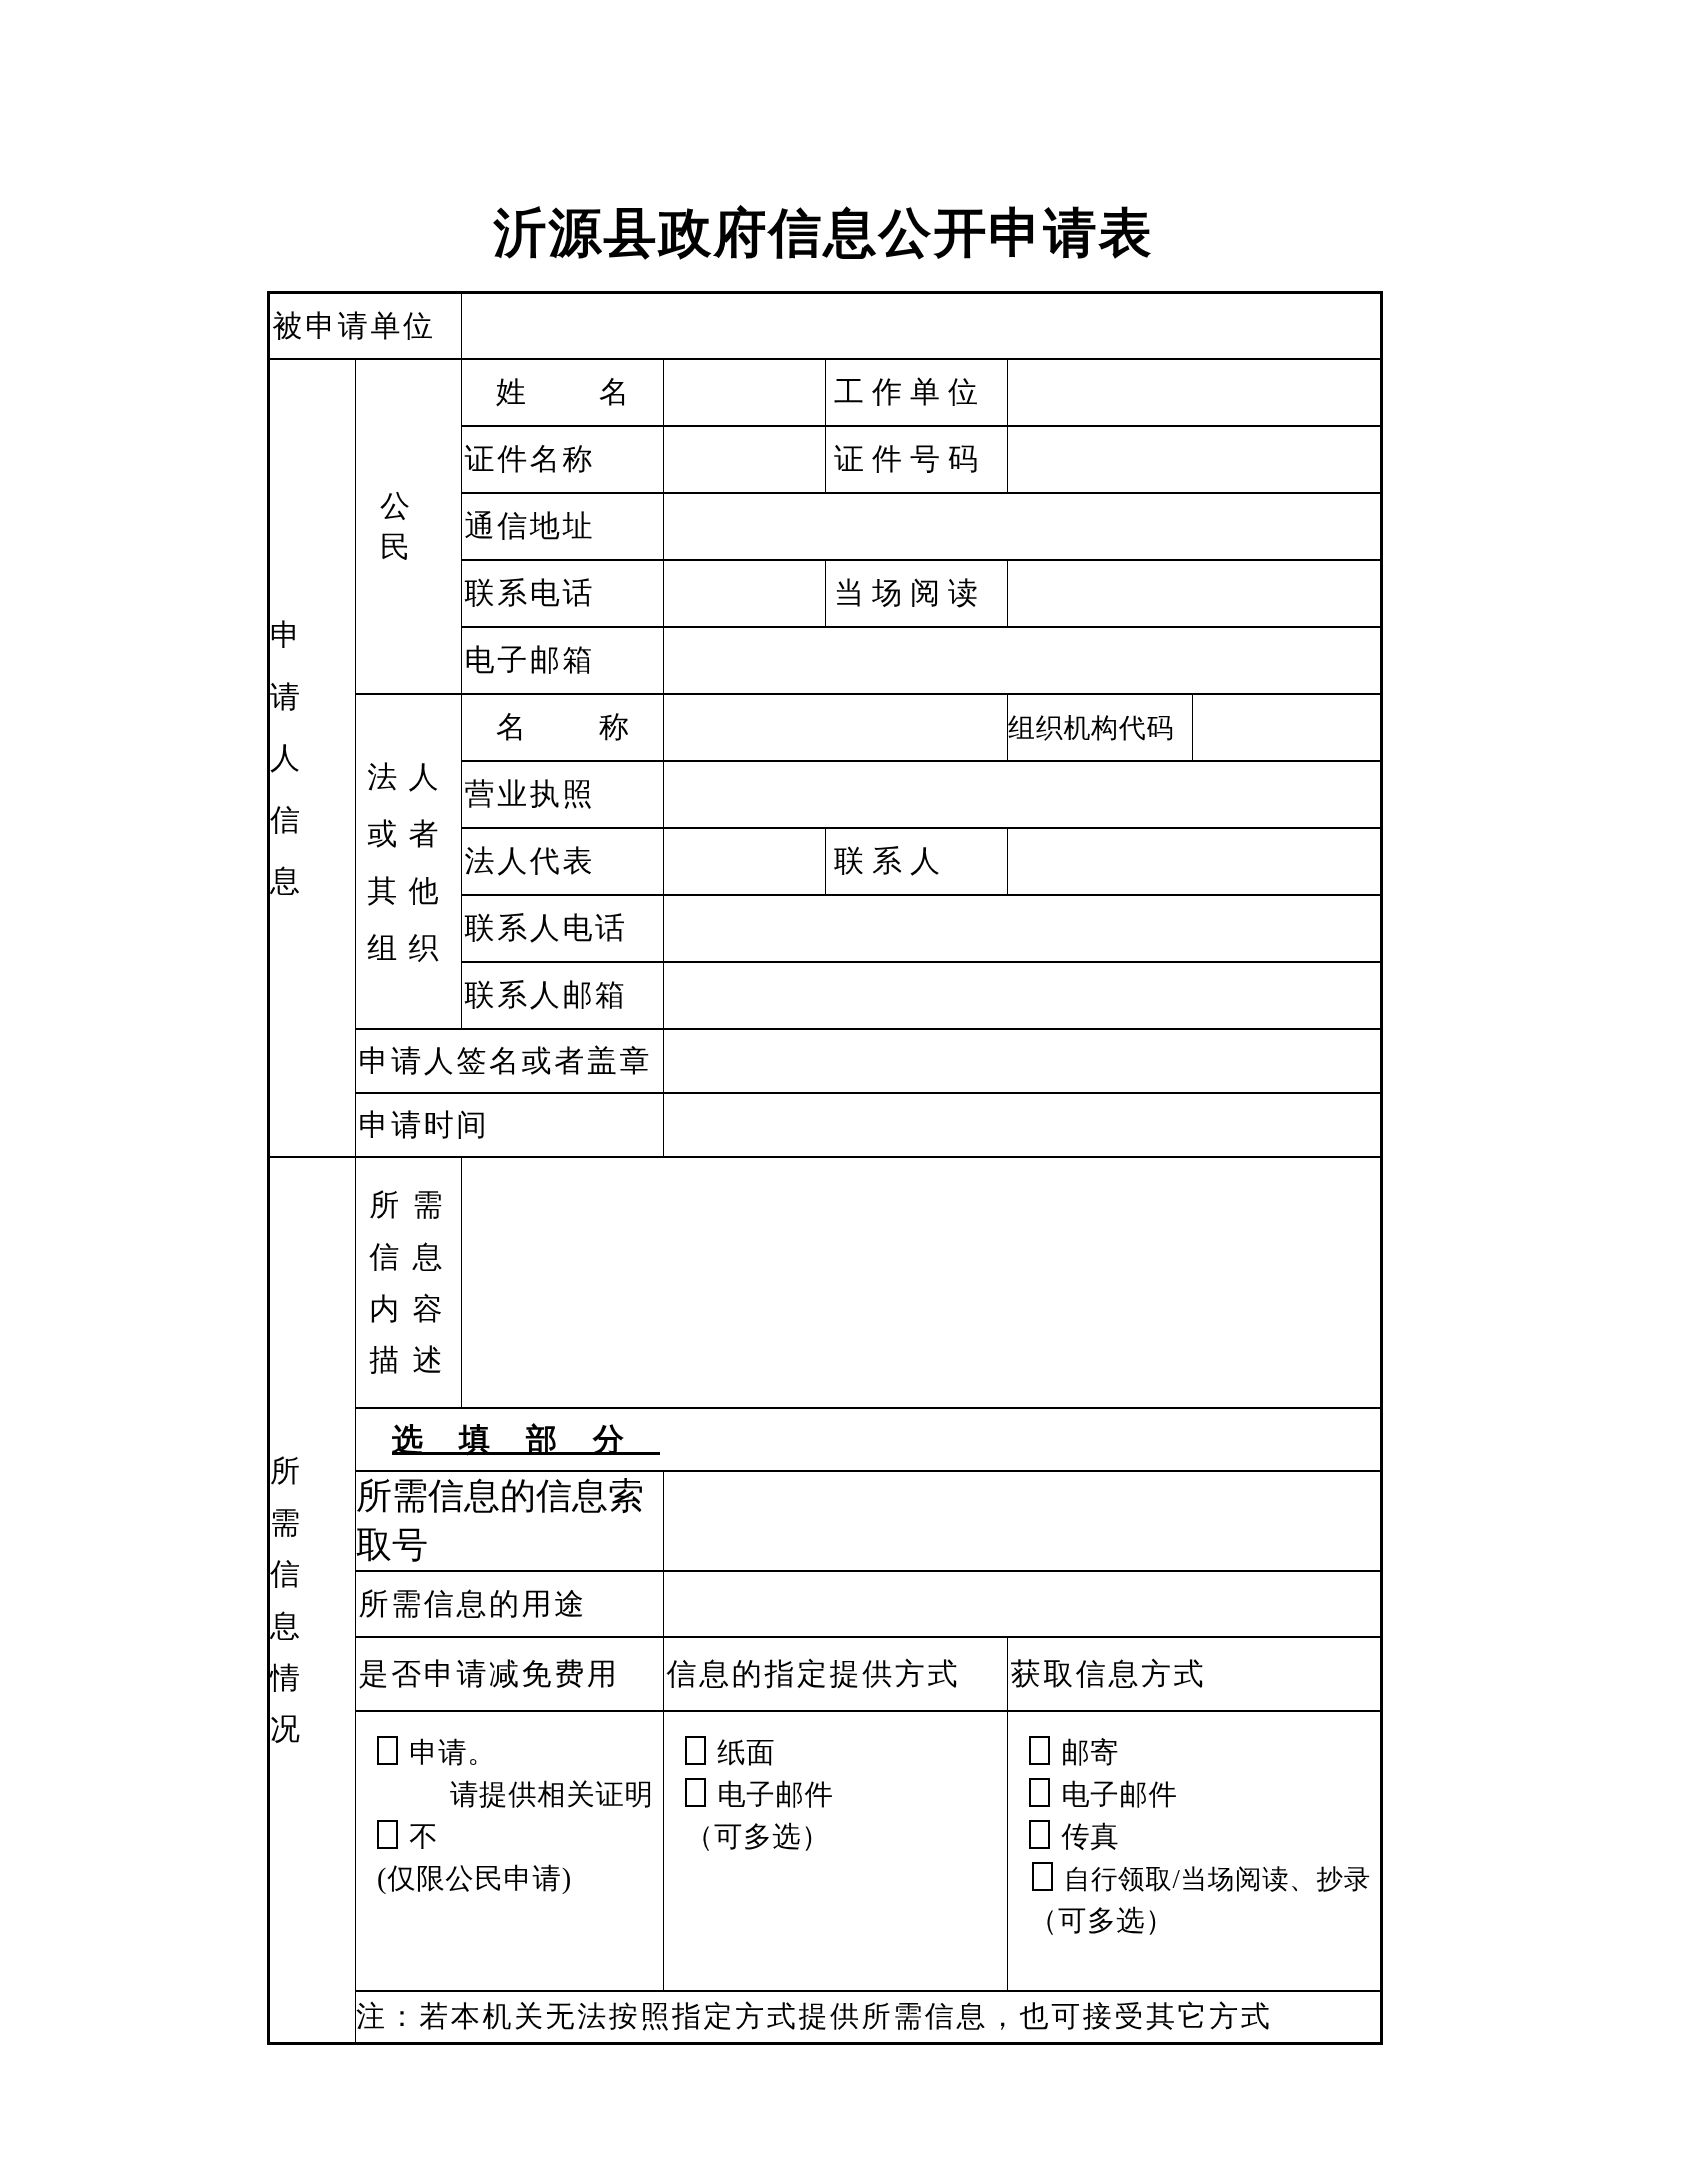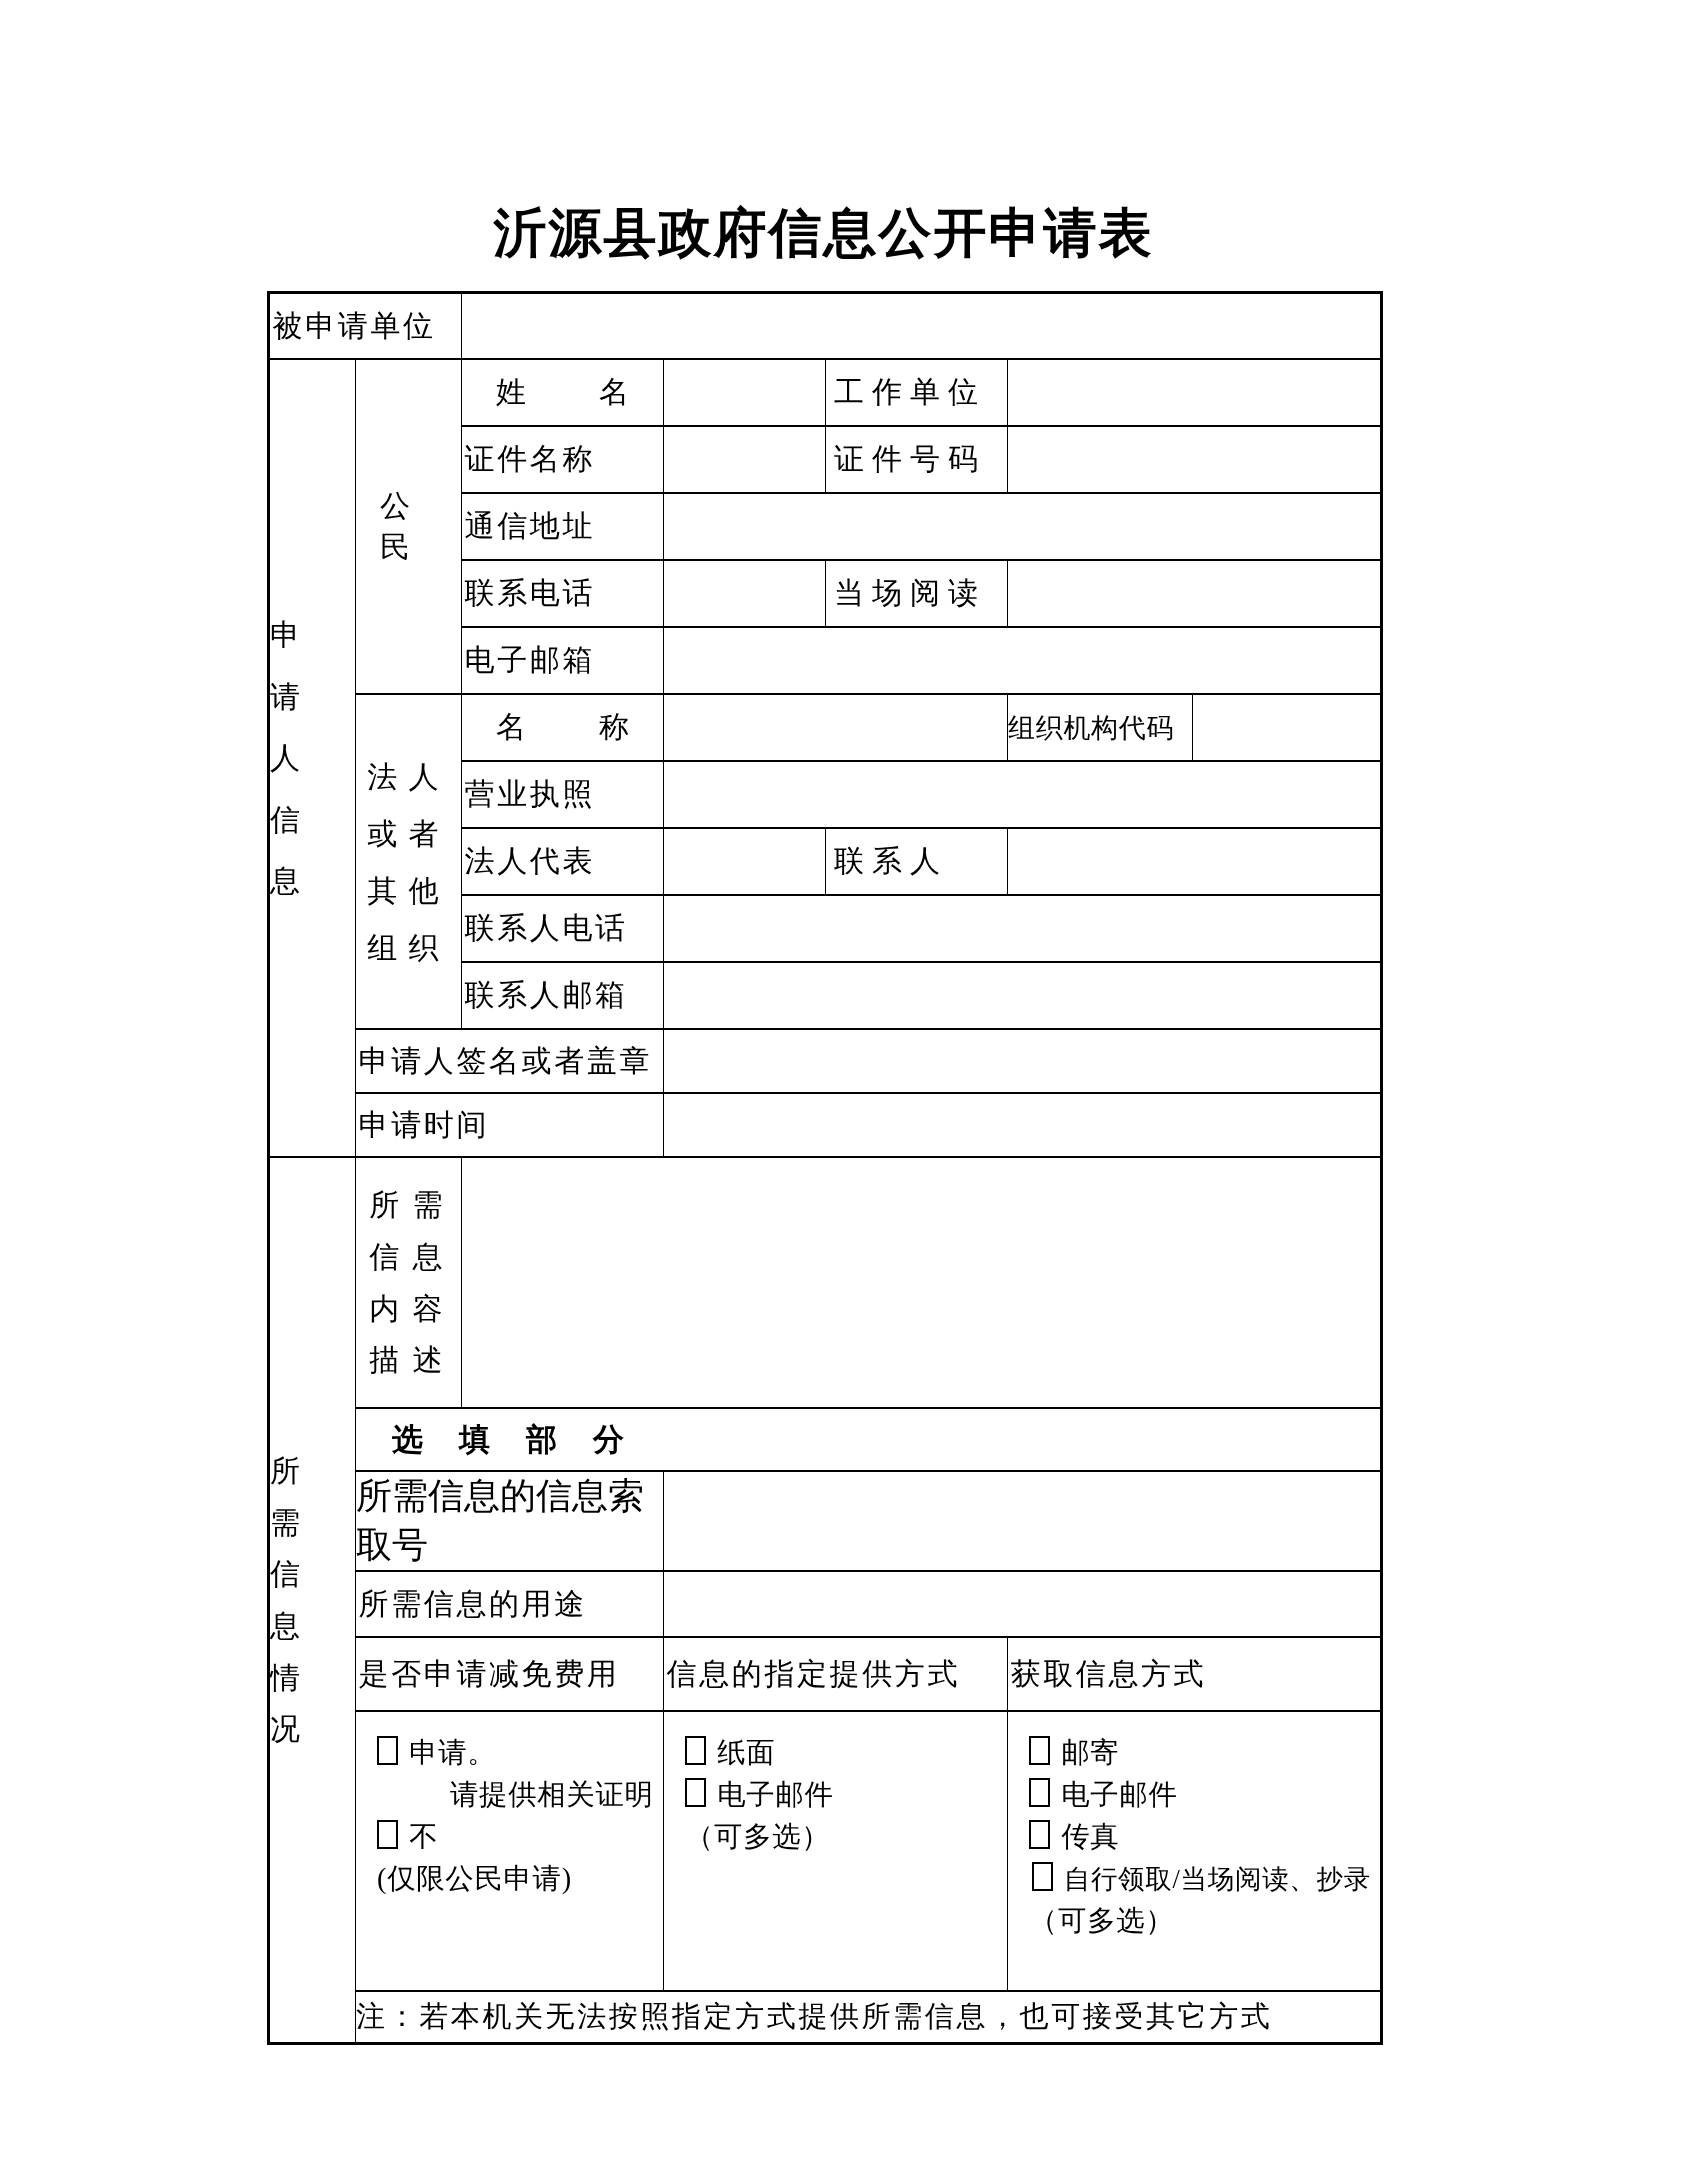--- a/index.html
+++ b/index.html
@@ -51,21 +51,21 @@
   .lbl-wide{letter-spacing:8px;padding-left:8px;}
   .tight{letter-spacing:0;font-size:36px;}
   .orgcode{letter-spacing:0.7px;font-size:27px;}
   .spread{text-align:justify;text-align-last:justify;padding:0 34px;letter-spacing:0;}
   .pre{white-space:pre-line;}
   .vcol{font-size:30px;line-height:2.05;letter-spacing:0;}
   .vcol-b{font-size:30px;line-height:1.72;letter-spacing:0;}
   .grp-citizen{letter-spacing:24px;padding-left:24px;}
   .grp-org{line-height:1.9;letter-spacing:11.2px;padding-left:11.2px;}
   .desc-lbl{line-height:1.72;letter-spacing:13.2px;padding-left:13.2px;}
-  .optional-hdr{font-weight:bold;font-size:31px;letter-spacing:36px;padding-left:36px;}
+  .optional-hdr{font-weight:bold;font-size:31px;letter-spacing:36px;padding-left:36px;text-decoration:underline;}
   .opts{
     vertical-align:top;text-align:left;
     padding:20px 6.6px 0 21px;
     font-size:28.4px;line-height:42px;
     letter-spacing:0.7px;
   }
   .opt-line{white-space:nowrap;}
   .opt-indent{padding-left:73px;}
   .opt-small{font-size:26.5px;text-align:center;}
   .cb{

